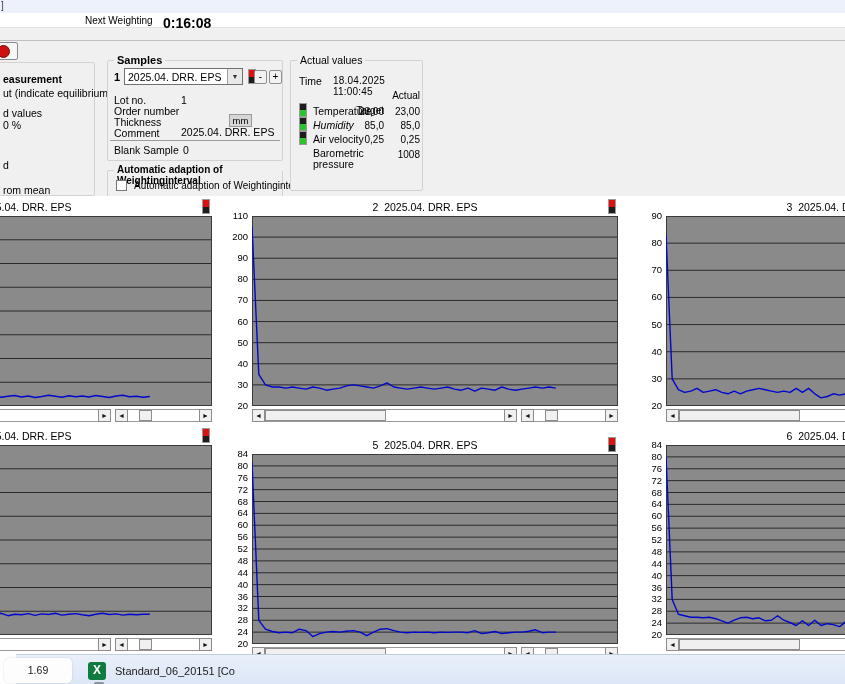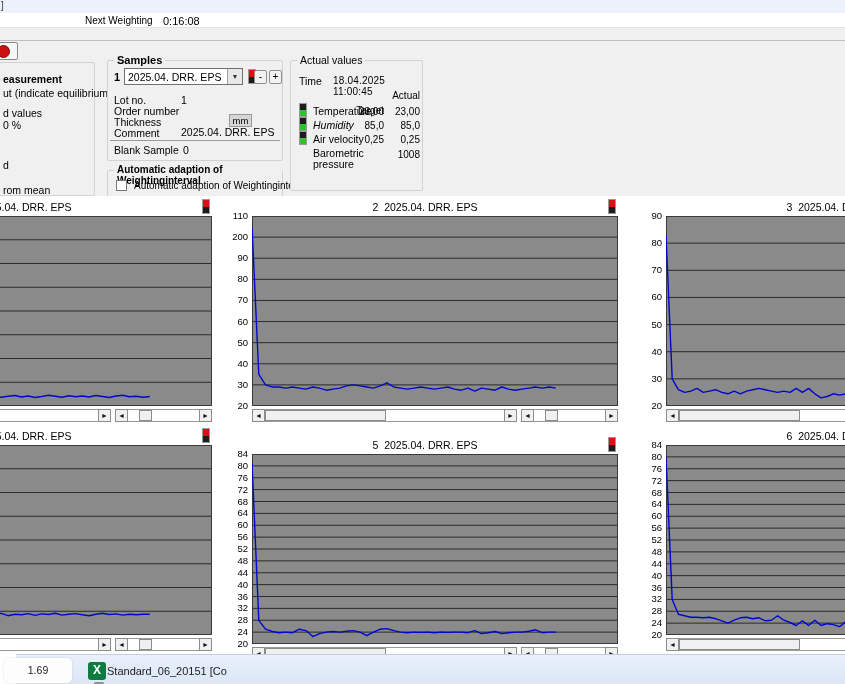--- a/index.html
+++ b/index.html
@@ -5,21 +5,21 @@
   * { box-sizing: border-box; margin: 0; padding: 0; }
   body { background:#fff; }
   .screen { position:relative; width:845px; height:684px; overflow:hidden;
     background:#fff; font-family:"Liberation Sans", sans-serif; font-size:11px; color:#000; }
 
   
   .top-strip { position:absolute; left:0; top:0; width:845px; height:13px; background:#edf1fb; }
   .title-frag { position:absolute; left:1px; top:0; font-size:10px; color:#444; }
   .status-row { position:absolute; left:0; top:13px; width:845px; height:15px; background:#fff; border-bottom:1px solid #e3e3e3; }
   .nw-label { position:absolute; left:85px; top:2px; font-size:10px; }
-  .nw-value { position:absolute; left:163px; top:2px; font-size:11px; }
+  .nw-value { position:absolute; left:163px; top:2px; font-size:14px;font-weight:bold; }
   .toolbar-row { position:absolute; left:0; top:28px; width:845px; height:13px; background:#f0f0f0; border-bottom:1px solid #bfbfbf; }
 
   
   .settings-area { position:absolute; left:0; top:41px; width:845px; height:155px; background:#f0f0f0; }
   .record-btn { position:absolute; left:-7px; top:1px; width:25px; height:18px; background:#f6f6f6;
     border:1px solid #8a8a8a; border-radius:2px; }
   .red-circle { position:absolute; left:3px; top:2px; width:13px; height:13px; border-radius:50%;
     background:#cc1111; border:1px solid #7d0b0b; }
 
   .groupbox { position:absolute; border:1px solid #d2d2d2; border-radius:2px; background:#f0f0f0; }
@@ -88,21 +88,21 @@
   .sb-thumb { position:absolute; top:0; bottom:0; background:#f0f0f0; border:1px solid #8c8c8c; }
   .thumb-big { left:0; width:121px; }
   .thumb-small { left:11px; width:13px; }
 
   
   .taskbar { position:absolute; left:16px; top:654px; width:845px; height:45px;
     background:linear-gradient(#e9f0fb,#d5e1f3); border-top:1px solid #c2cede; }
   .tb-white { position:absolute; left:-12px; top:3px; width:68px; height:25px; background:#fdfdfd;
     border-radius:5px; text-align:center; line-height:25px; font-size:10.5px; color:#222;
     box-shadow:0 0 2px rgba(0,0,0,0.15); }
-  .tb-excel { position:absolute; left:72px; top:3px; height:25px; display:flex; align-items:center; gap:1px; }
+  .tb-excel { position:absolute; left:72px; top:3px; height:25px; display:flex; align-items:center; gap:9px; }
   .excel-icon { width:18px; height:18px; background:#0f7b40; border-radius:3px; position:relative; }
   .excel-icon::before { content:"X"; position:absolute; left:0; right:0; top:1px; text-align:center;
     color:#fff; font-weight:bold; font-size:12px; }
   .tb-indicator { position:absolute; left:78px; top:27px; width:10px; height:3px; background:#88929f; border-radius:2px; }
   .tb-label { font-size:11px; color:#1b1b1b; white-space:nowrap; }
 </style>
 </head>
 <body>
 
 <div class="screen">

